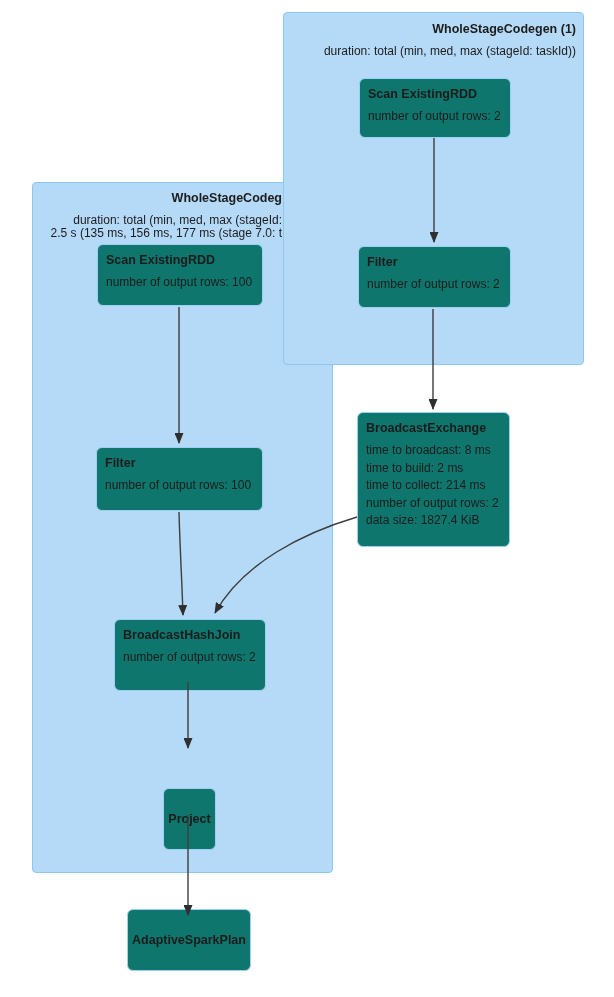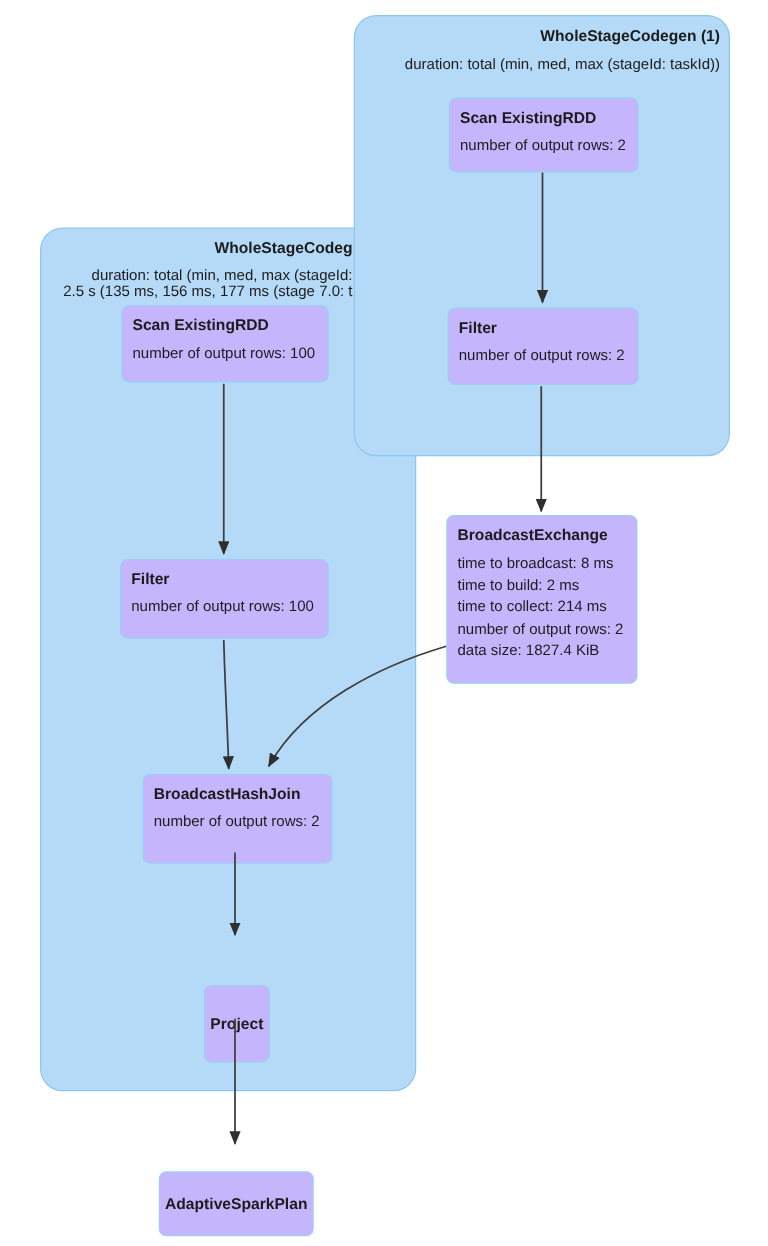--- a/index.html
+++ b/index.html
@@ -13,40 +13,40 @@
     position: relative;
     width: 614px;
     height: 997px;
     background: #ffffff;
     overflow: hidden;
   }
   .cluster {
     position: absolute;
     background: #b5daf8;
     border: 1px solid #8ec7ee;
-    border-radius: 18px;
+    border-radius: 4px;
     box-sizing: border-box;
     padding-left: 16px;
   }
   .cluster-header {
     position: absolute;
     text-align: right;
     white-space: nowrap;
     font-size: 12px;
     line-height: 13px;
   }
   .cluster-title {
     font-weight: bold;
     font-size: 12.5px;
     line-height: 15px;
     margin-bottom: 8px;
   }
   .node {
     position: absolute;
-    background: #c4b5fd;
+    background: #0f766e;
     border: 1px solid #9ccff2;
     border-radius: 6px;
     box-sizing: border-box;
     padding: 8px 4px 8px 8px;
     font-size: 12px;
   }
   .node-title {
     font-weight: bold;
     font-size: 12.5px;
     line-height: 15px;
@@ -79,21 +79,21 @@
   #node-filter-1 { left: 74px; top: 233px; width: 153px; height: 62px; }
 
   
   #node-scan-2   { left: 64px;  top: 61px;  width: 166px; height: 62px; }
   #node-filter-2 { left: 63px;  top: 264px; width: 167px; height: 64px; }
   #node-bhj      { left: 81px;  top: 436px; width: 152px; height: 72px; }
   #node-project  { left: 130px; top: 569px; width: 53px;  height: 62px; }
 
   
   #node-bexchange { left: 357px; top: 412px; width: 153px; height: 135px; z-index: 3; }
-  #node-asp       { left: 127px; top: 901px; width: 124px; height: 52px;  z-index: 3; }
+  #node-asp       { left: 127px; top: 873px; width: 124px; height: 62px;  z-index: 3; }
 
   #edges {
     position: absolute;
     left: 0; top: 0;
     width: 614px; height: 997px;
     z-index: 5;
     pointer-events: none;
   }
   #edges path.edge {
     fill: none;

